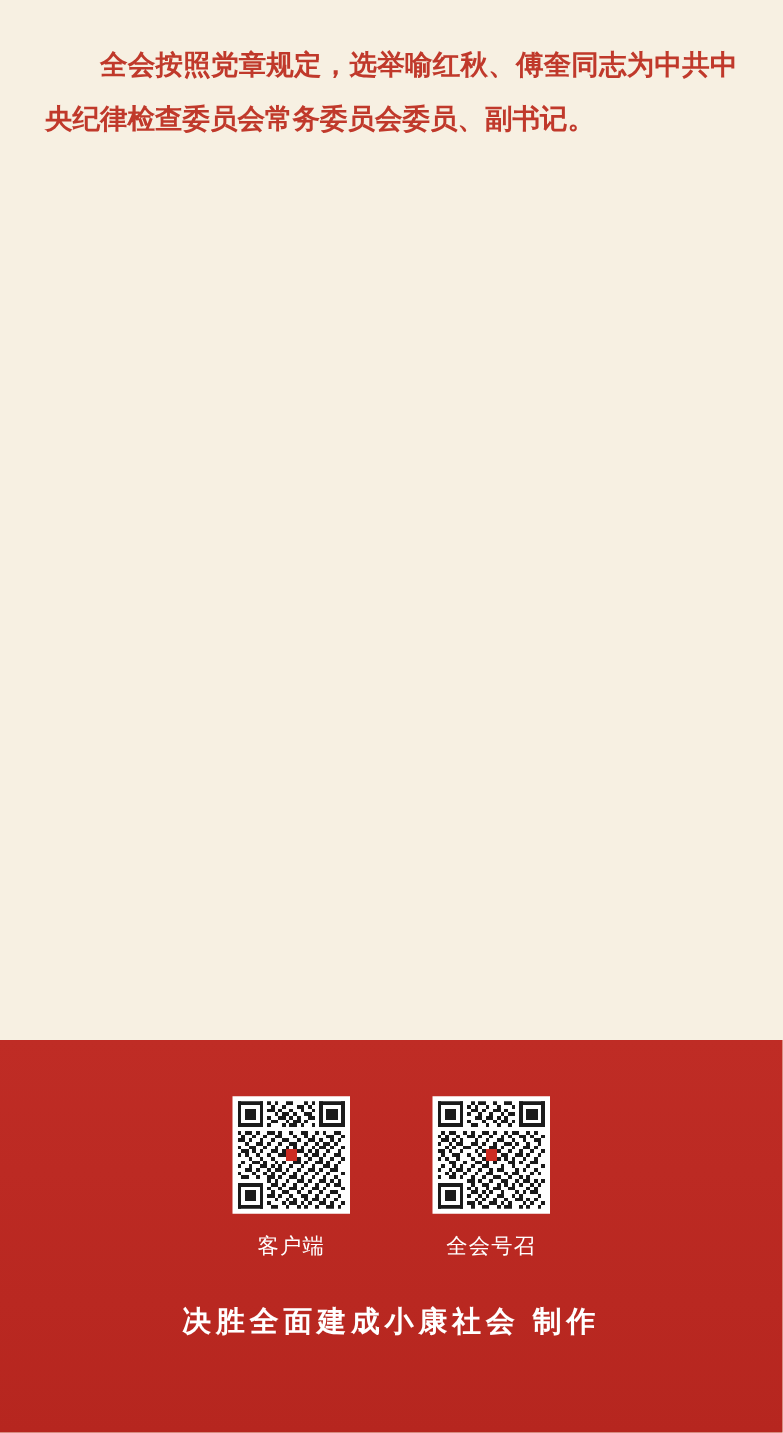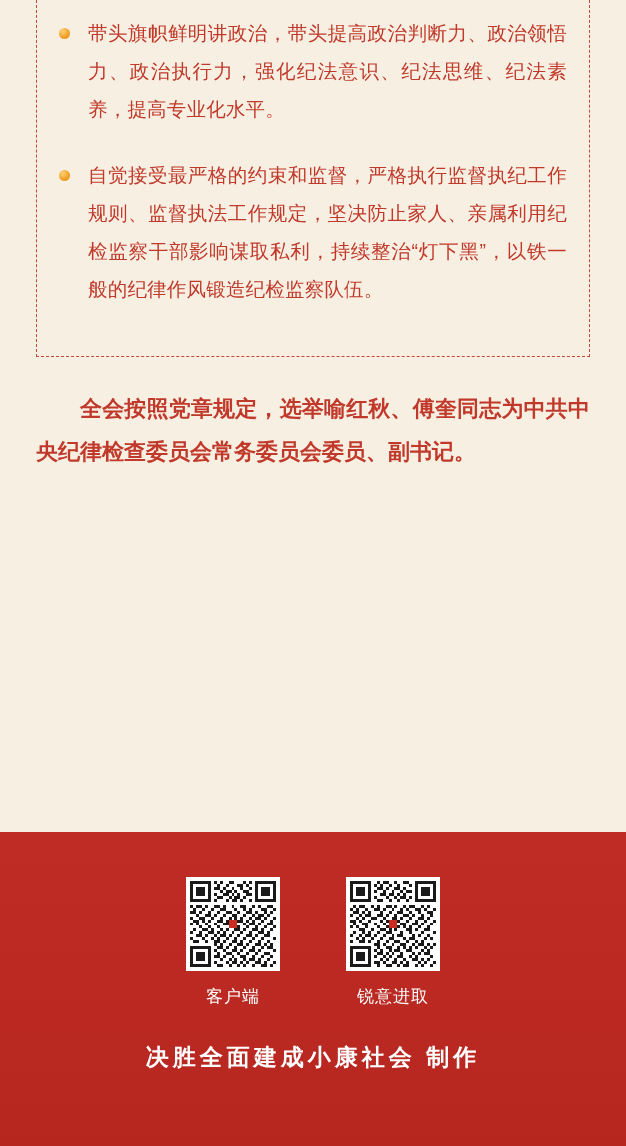--- a/index.html
+++ b/index.html
@@ -125,33 +125,20 @@
     font-size: 23px;
     font-weight: bold;
     letter-spacing: 4px;
   }
 </style>
 </head>
 <body>
 
 <div class="page">
 
-  <div class="dashed-box">
-    <div class="box-top-pad"></div>
-
-    <div class="bullet-item">
-      <span class="bullet-dot"></span>
-      <span class="bullet-text">带头旗帜鲜明讲政治，带头提高政治判断力、政治领悟力、政治执行力，强化纪法意识、纪法思维、纪法素养，提高专业化水平。</span>
-    </div>
-
-    <div class="bullet-item">
-      <span class="bullet-dot"></span>
-      <span class="bullet-text">自觉接受最严格的约束和监督，严格执行监督执纪工作规则、监督执法工作规定，坚决防止家人、亲属利用纪检监察干部影响谋取私利，持续整治“灯下黑”，以铁一般的纪律作风锻造纪检监察队伍。</span>
-    </div>
-  </div>
 
   <div class="body-section">
     <p class="para">全会按照党章规定，选举喻红秋、傅奎同志为中共中央纪律检查委员会常务委员会委员、副书记。</p>
   </div>
 
   <div class="footer">
     <div class="qr-row">
 
       <div class="qr-block">
         <div class="qr-code">
@@ -629,21 +616,21 @@
                 <rect x="18" y="28" width="2" height="1"></rect>
                 <rect x="22" y="28" width="1" height="1"></rect>
                 <rect x="24" y="28" width="1" height="1"></rect>
                 <rect x="27" y="28" width="1" height="1"></rect>
             </g>
             <g fill="#cc2b22">
               <rect x="13" y="13" width="3" height="3"></rect>
             </g>
           </svg>
         </div>
-        <div class="qr-label">锐意进取</div>
+        <div class="qr-label">全会号召</div>
       </div>
 
     </div>
 
     <div class="footer-title">决胜全面建成小康社会 制作</div>
   </div>
 
 </div>
 
 </body></html>

